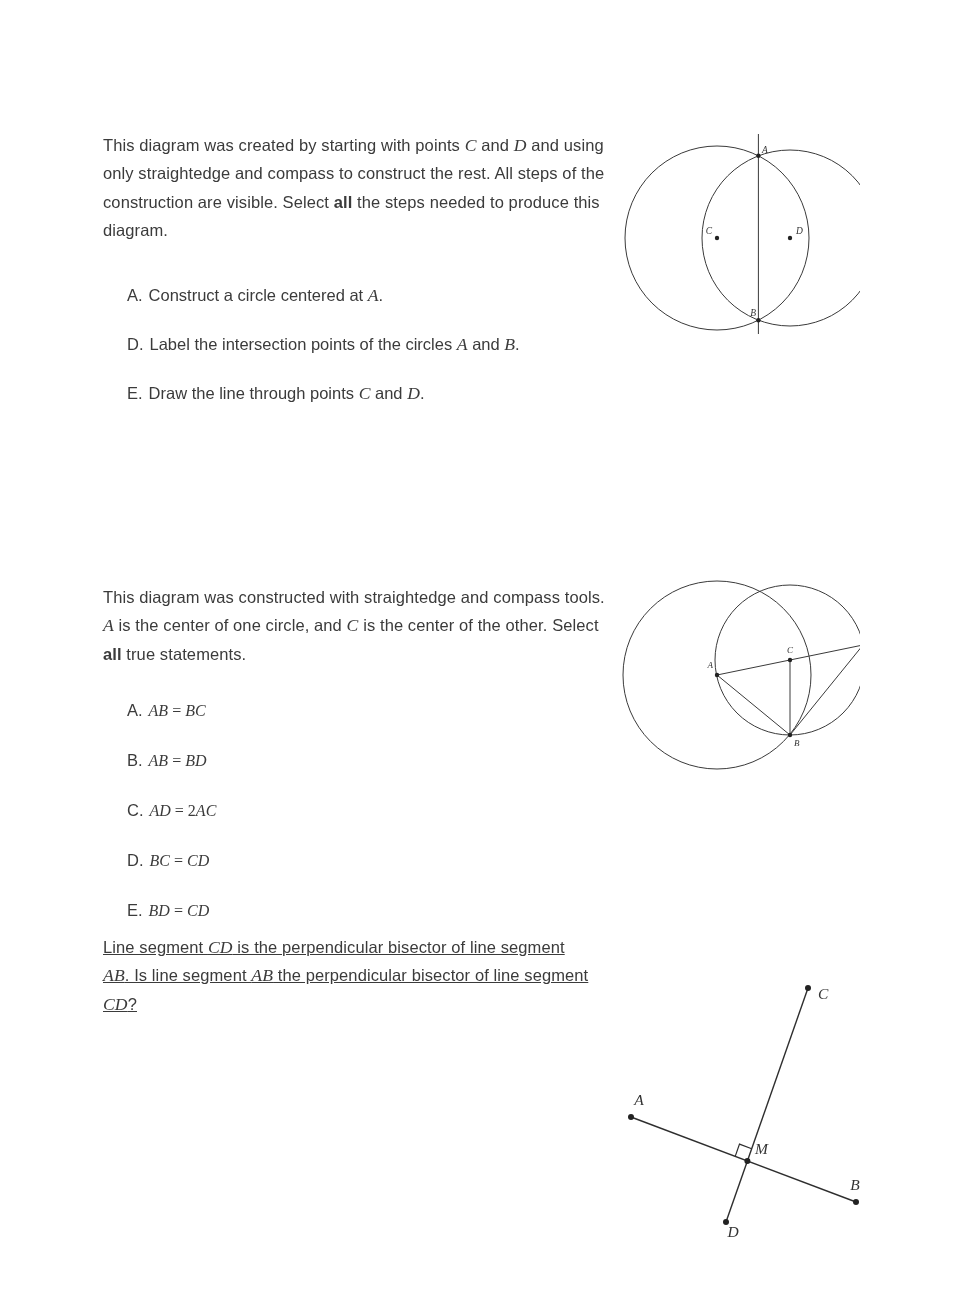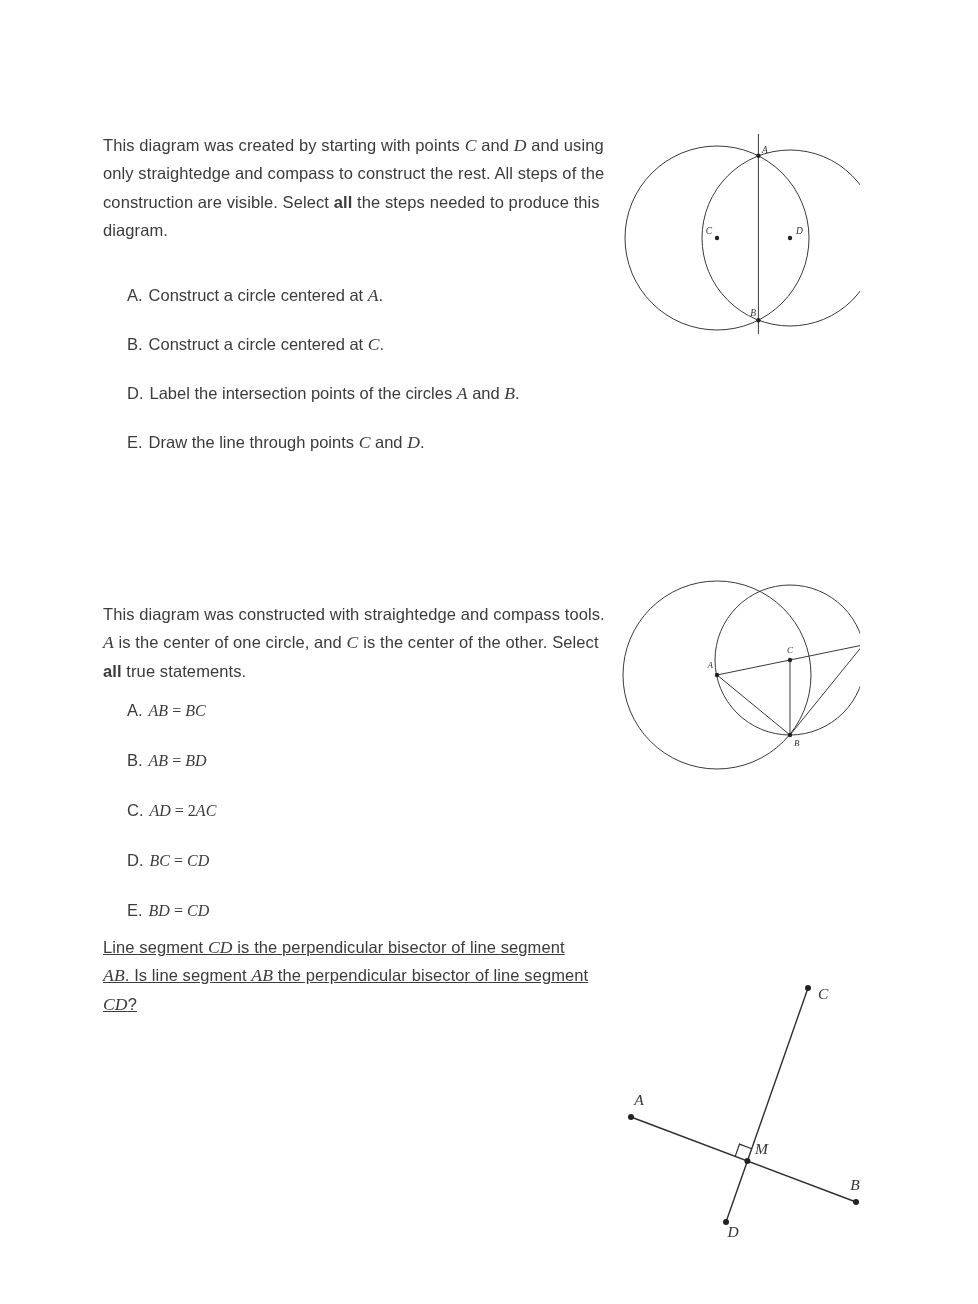--- a/index.html
+++ b/index.html
@@ -29,23 +29,20 @@
 <div class="page">
 
   <section>
     <p class="prompt" style="top:78px;width:516px;"><span>This diagram was created by starting with points </span><span class="math">C</span><span> and </span><span class="math">D</span><span> and using only straightedge and compass to construct the rest. All steps of the construction are visible. Select </span><span class="bold">all</span><span> the steps needed to produce this diagram.</span></p>
 
     <div class="options" style="top:245px;">
       <div class="option-row">
         <span class="letter">A.</span><span class="option-text"><span>Construct a circle centered at </span><span class="math">A</span><span>.</span></span>
       </div>
       <div class="option-row">
-        <span class="letter">B.</span><span class="option-text"><span>Construct a circle centered at </span><span class="math">C</span><span>.</span></span>
-      </div>
-      <div class="option-row">
         <span class="letter">D.</span><span class="option-text"><span>Label the intersection points of the circles </span><span class="math">A</span><span> and </span><span class="math">B</span><span>.</span></span>
       </div>
       <div class="option-row">
         <span class="letter">E.</span><span class="option-text"><span>Draw the line through points </span><span class="math">C</span><span> and </span><span class="math">D</span><span>.</span></span>
       </div>
     </div>
 
     <svg class="diagram" style="left:612px;top:92px;" width="270" height="212" viewBox="0 0 270 212">
       <circle class="shape" cx="105" cy="110" r="92"></circle>
       <circle class="shape" cx="178" cy="110" r="88"></circle>
@@ -55,21 +52,21 @@
       <circle class="dot" cx="105" cy="110" r="2.2"></circle>
       <circle class="dot" cx="178" cy="110" r="2.2"></circle>
       <text class="lbl s9" x="150" y="25">A</text>
       <text class="lbl s9" x="144" y="188" text-anchor="end">B</text>
       <text class="lbl s9" x="100" y="106" text-anchor="end">C</text>
       <text class="lbl s9" x="184" y="106">D</text>
     </svg>
   </section>
 
   <section>
-    <p class="prompt" style="top:547px;width:512px;"><span>This diagram was constructed with straightedge and compass tools. </span><span class="math">A</span><span> is the center of one circle, and </span><span class="math">C</span><span> is the center of the other. Select </span><span class="bold">all</span><span> true statements.</span></p>
+    <p class="prompt" style="top:530px;width:512px;"><span>This diagram was constructed with straightedge and compass tools. </span><span class="math">A</span><span> is the center of one circle, and </span><span class="math">C</span><span> is the center of the other. Select </span><span class="bold">all</span><span> true statements.</span></p>
 
     <div class="options" style="top:660px;">
       <div class="option-row">
         <span class="letter">A.</span><span class="option-text expr"><span class="math">AB</span><span> = </span><span class="math">BC</span></span>
       </div>
       <div class="option-row">
         <span class="letter">B.</span><span class="option-text expr"><span class="math">AB</span><span> = </span><span class="math">BD</span></span>
       </div>
       <div class="option-row">
         <span class="letter">C.</span><span class="option-text expr"><span class="math">AD</span><span> = 2</span><span class="math">AC</span></span>

